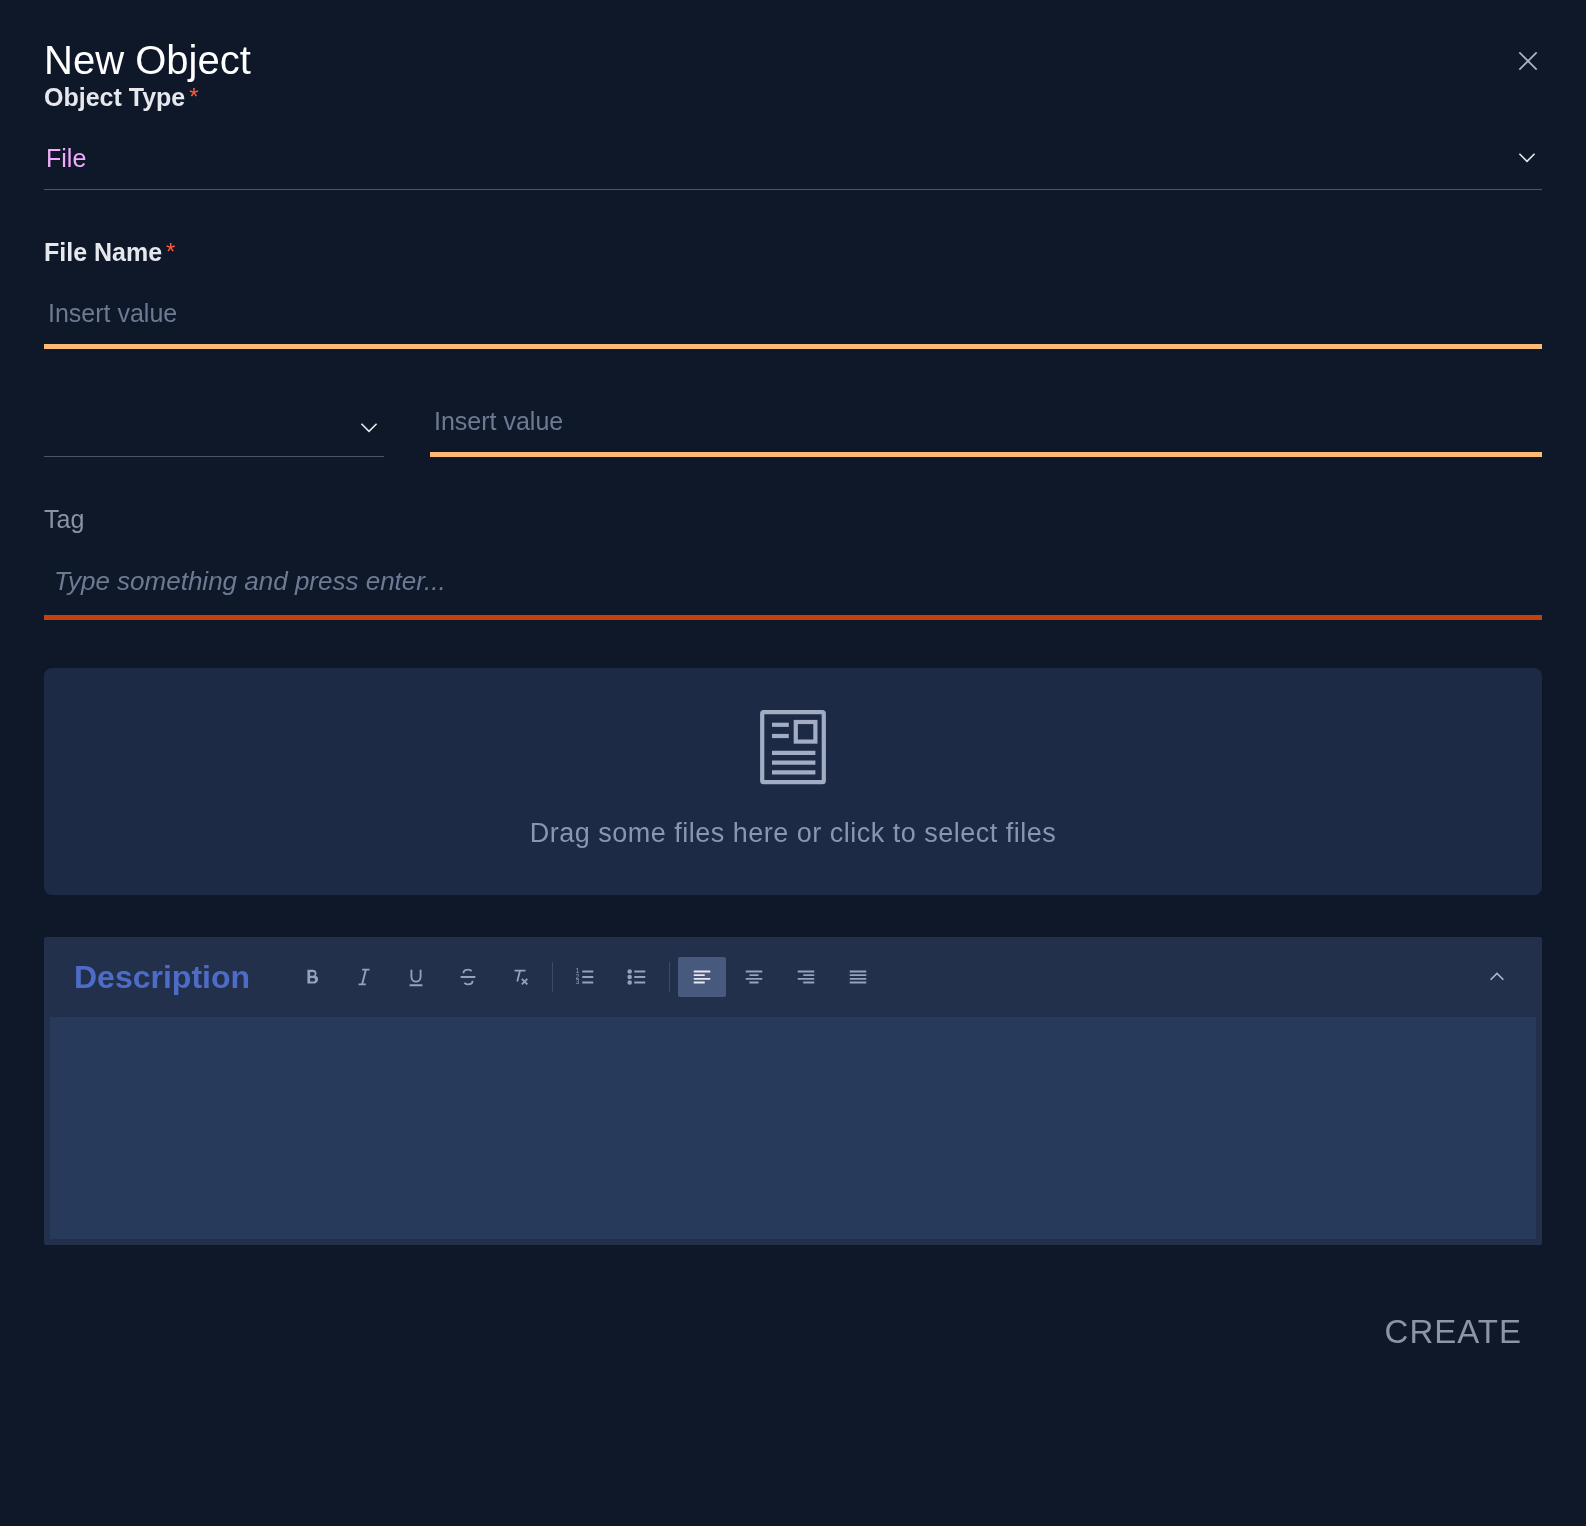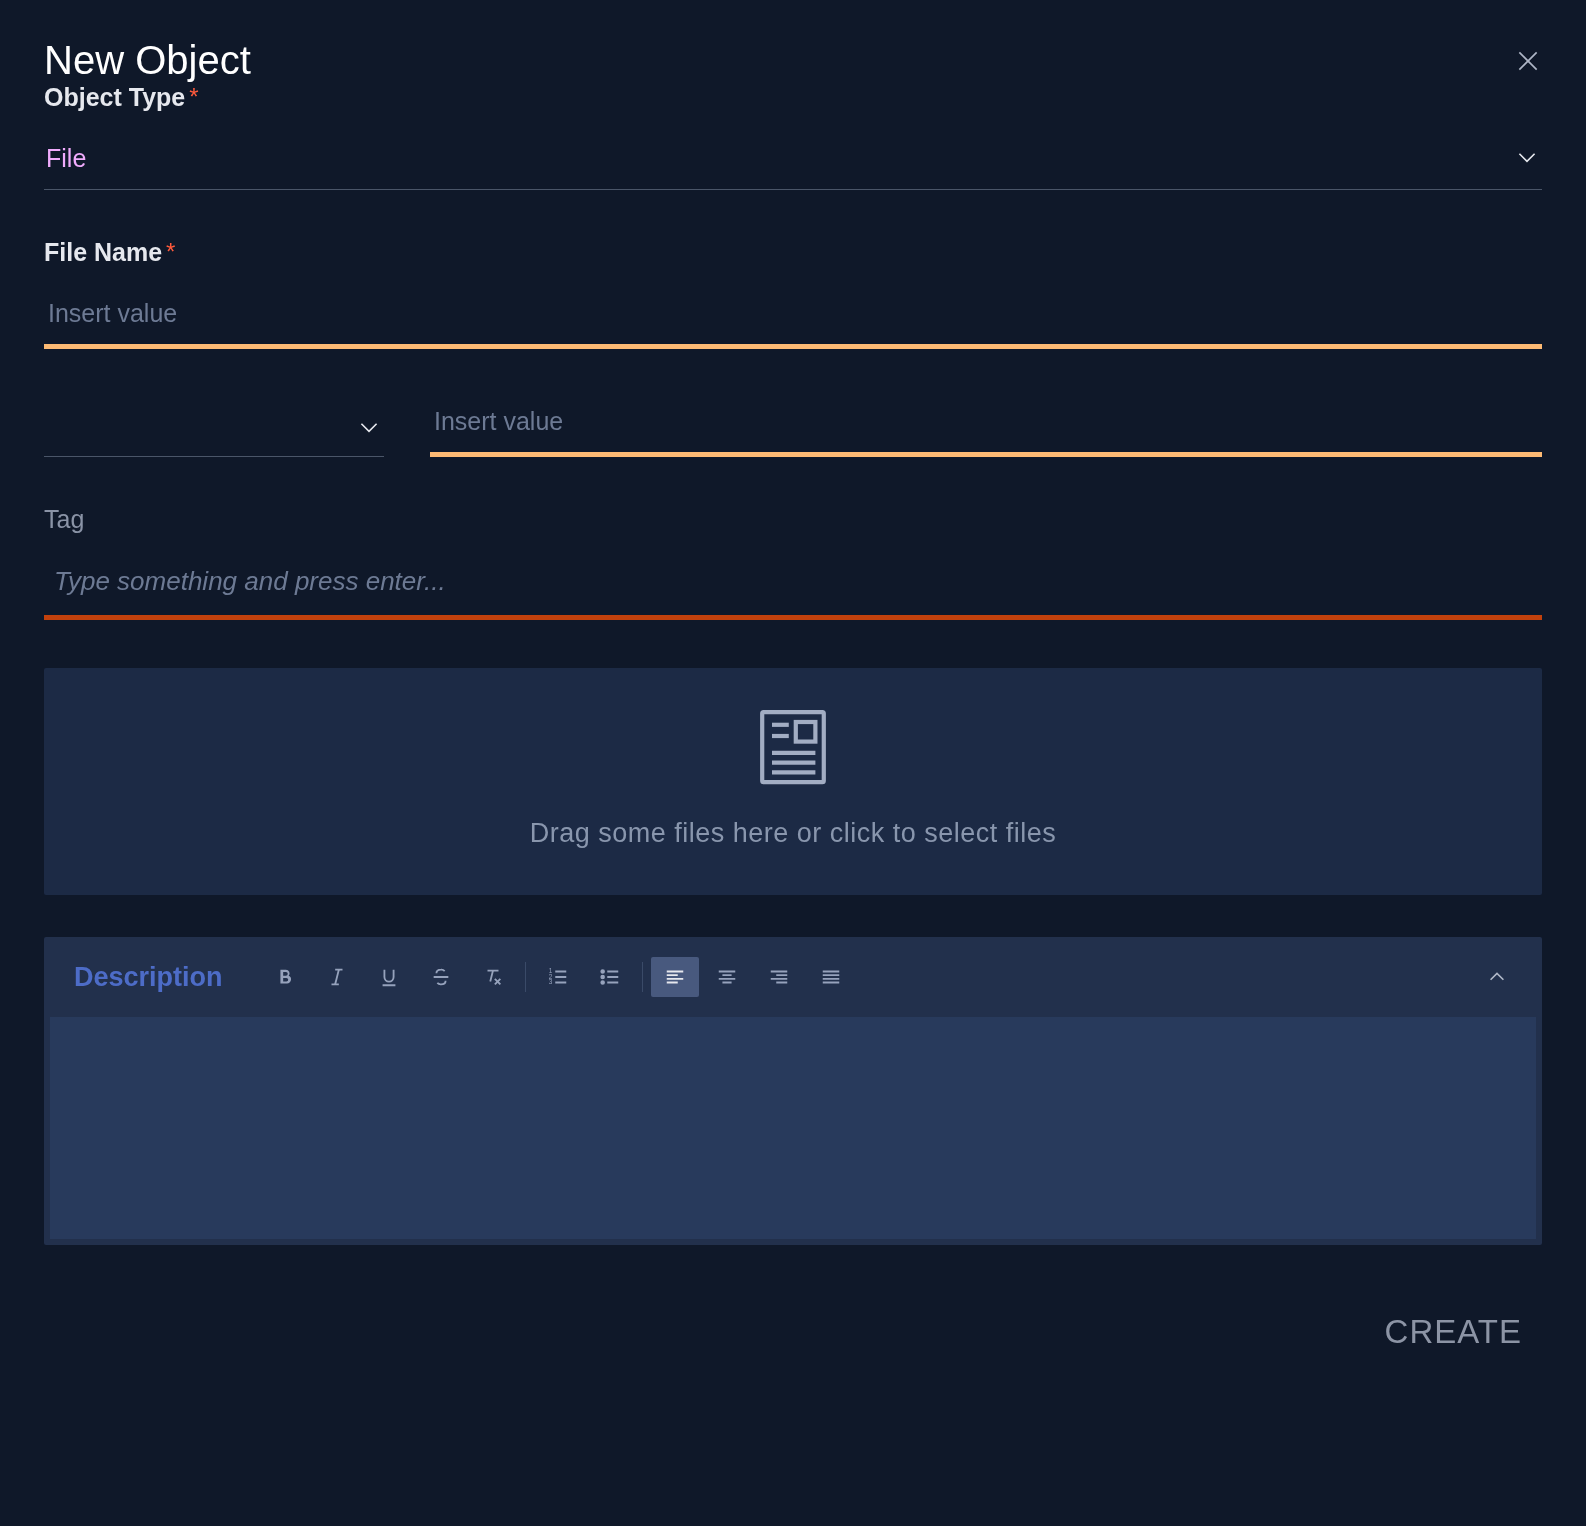--- a/index.html
+++ b/index.html
@@ -115,21 +115,21 @@
     }
     .hash-input-wrap {
       flex: 1;
     }
     .dropzone {
       background: #1c2a45;
       padding: 40px 20px 46px;
       text-align: center;
       cursor: pointer;
       margin-bottom: 42px;
-      border-radius: 2px;
+      border-radius: 8px;
     }
     .dropzone-icon {
       width: 70px;
       height: 78px;
       margin: 0 auto 32px auto;
       color: #a2adc3;
     }
     .dropzone-text {
       font-size: 27px;
       color: #8996ad;
@@ -141,21 +141,21 @@
       overflow: hidden;
     }
     .editor-toolbar {
       display: flex;
       align-items: center;
       padding: 20px 30px;
       gap: 0;
     }
     .editor-title {
       color: #4d6cc7;
-      font-size: 27px;
+      font-size: 32px;
       font-weight: 600;
       margin-right: 36px;
     }
     .tb-group {
       display: flex;
       align-items: center;
     }
     .tb-sep {
       width: 1px;
       height: 30px;

